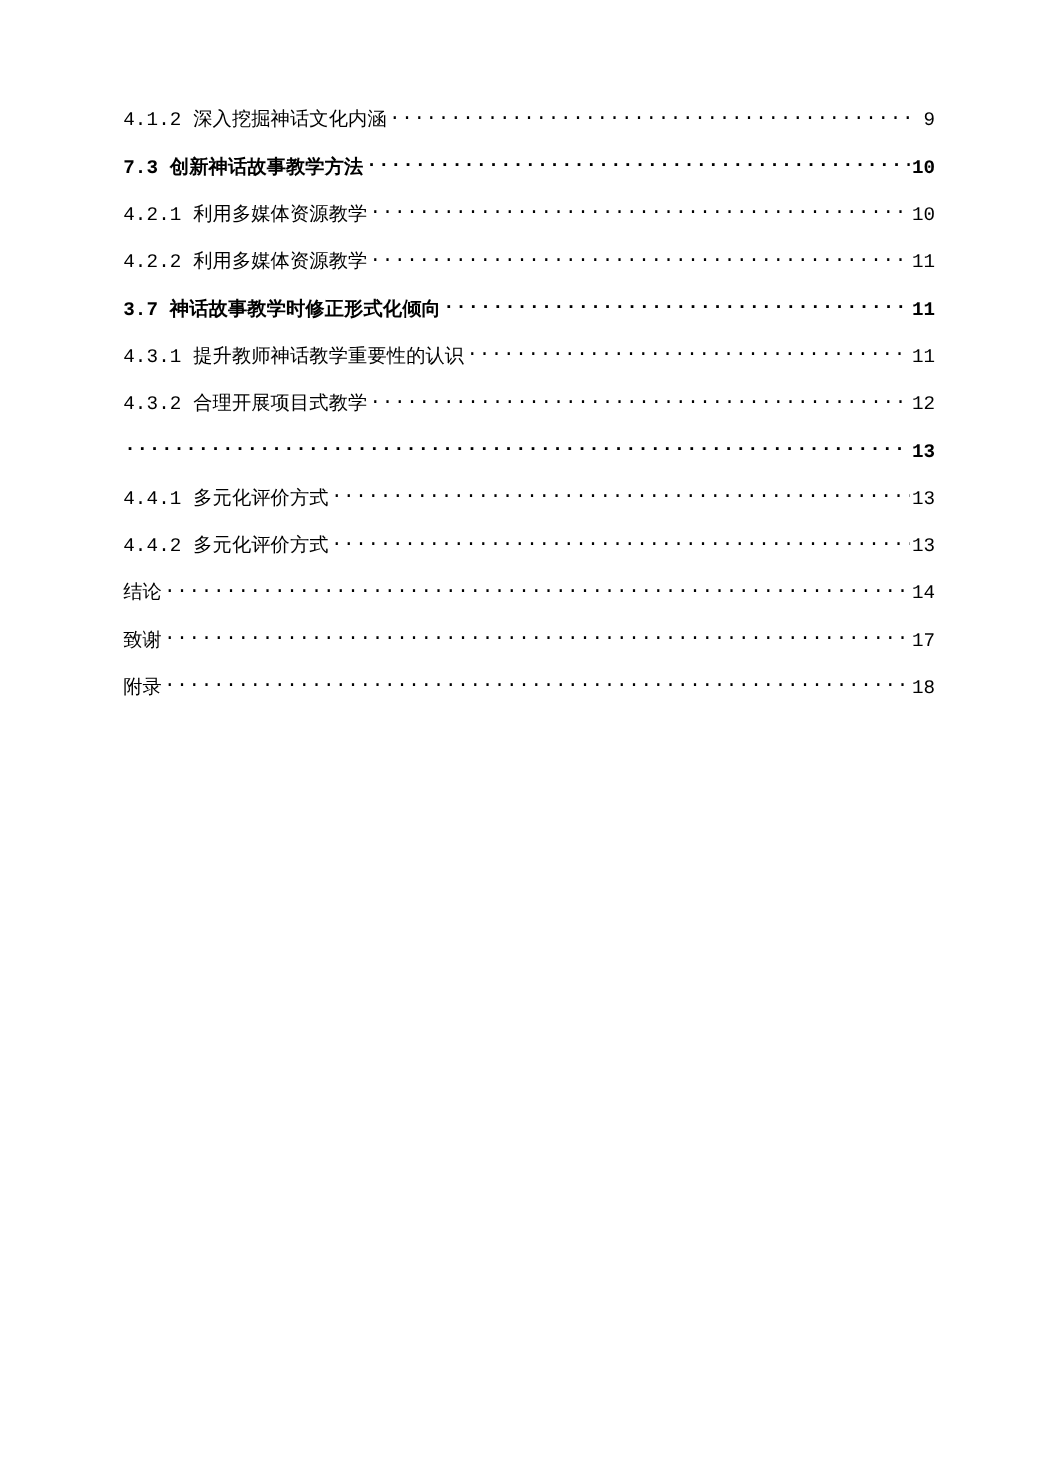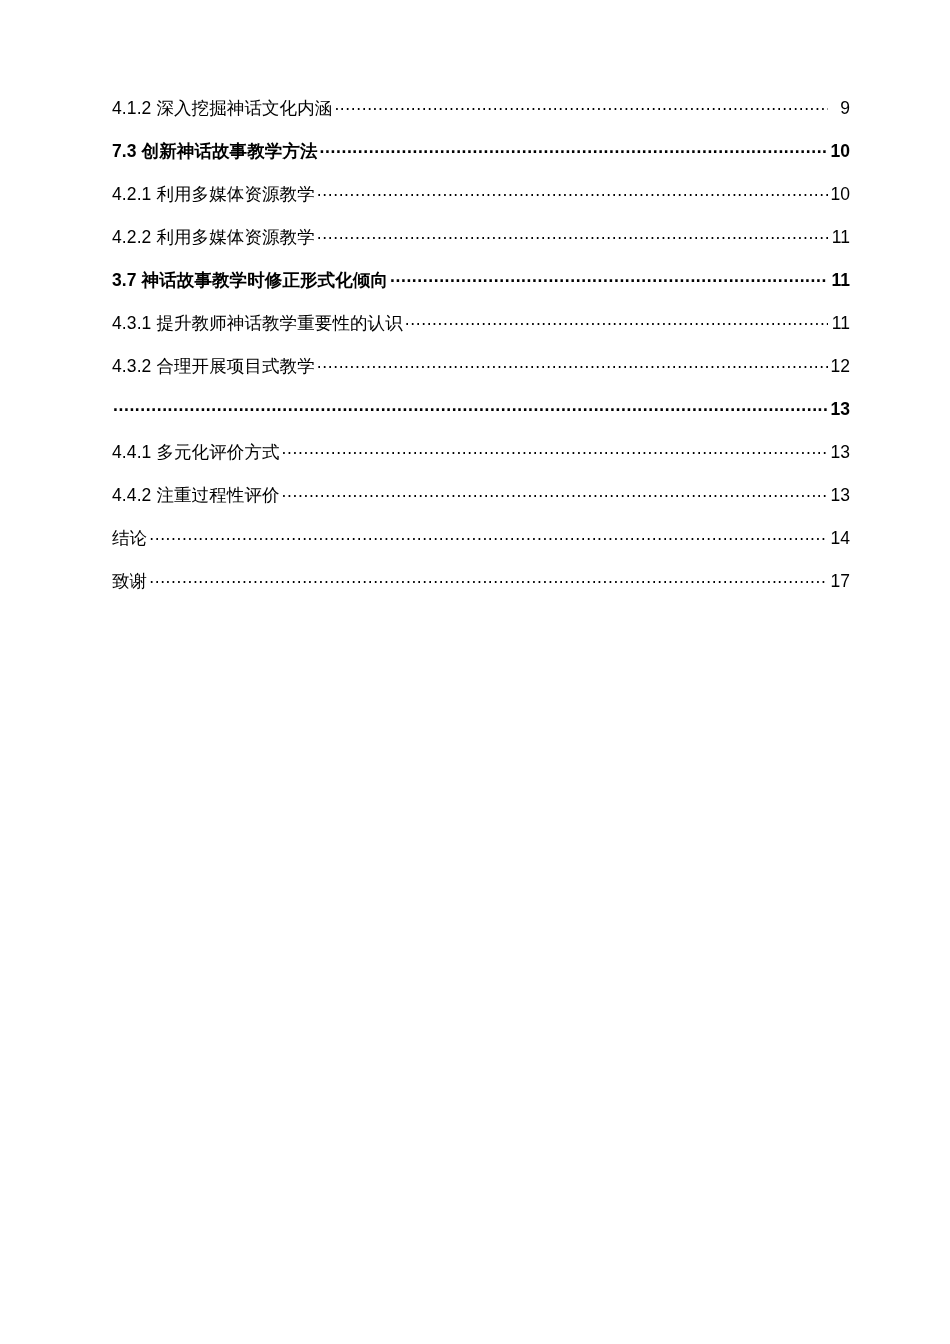--- a/index.html
+++ b/index.html
@@ -14,20 +14,21 @@
     color: #000000;
     overflow: hidden;
   }
   .page {
     position: relative;
     width: 950px;
     height: 1344px;
     background: #ffffff;
     box-sizing: border-box;
     padding: 96px 100px 0 112px;
+    font-family: Liberation Mono, monospace;
   }
   .toc {
     width: 738px;
   }
   .toc-entry {
     display: flex;
     align-items: baseline;
     width: 100%;
     font-size: 17.5px;
     line-height: 1.0;
@@ -114,28 +115,33 @@
       <div class="toc-entry bold">
         <span class="toc-leader"></span>
         <span class="toc-page">13</span>
       </div>
       <div class="toc-entry">
         <span class="toc-title">4.4.1 多元化评价方式</span>
         <span class="toc-leader"></span>
         <span class="toc-page">13</span>
       </div>
       <div class="toc-entry">
-        <span class="toc-title">4.4.2 注重过程性评价</span>
+        <span class="toc-title">4.4.2 多元化评价方式</span>
         <span class="toc-leader"></span>
         <span class="toc-page">13</span>
       </div>
       <div class="toc-entry">
         <span class="toc-title">结论</span>
         <span class="toc-leader"></span>
         <span class="toc-page">14</span>
       </div>
       <div class="toc-entry">
         <span class="toc-title">致谢</span>
         <span class="toc-leader"></span>
         <span class="toc-page">17</span>
       </div>
+      <div class="toc-entry">
+        <span class="toc-title">附录</span>
+        <span class="toc-leader"></span>
+        <span class="toc-page">18</span>
+      </div>
     </div>
 </div>
 
 </body></html>

